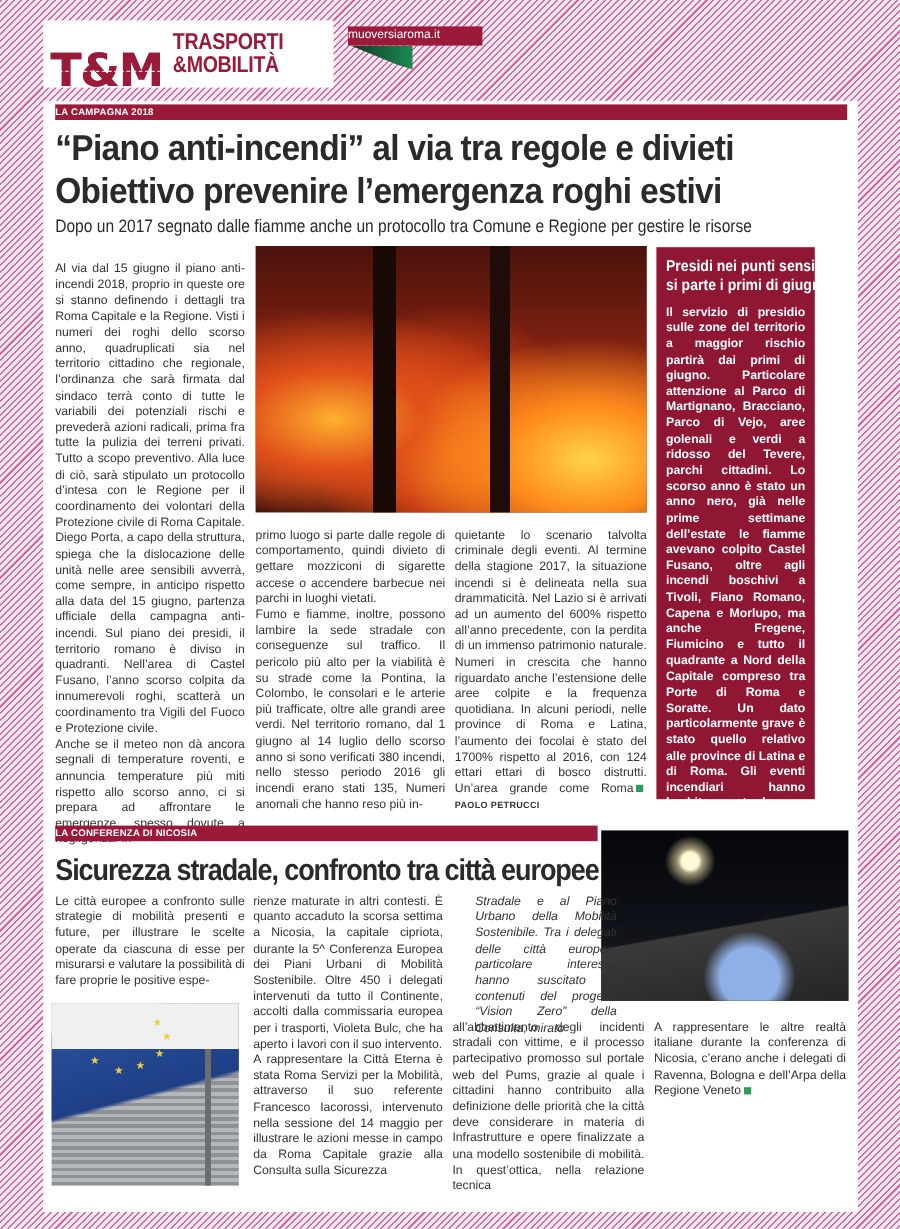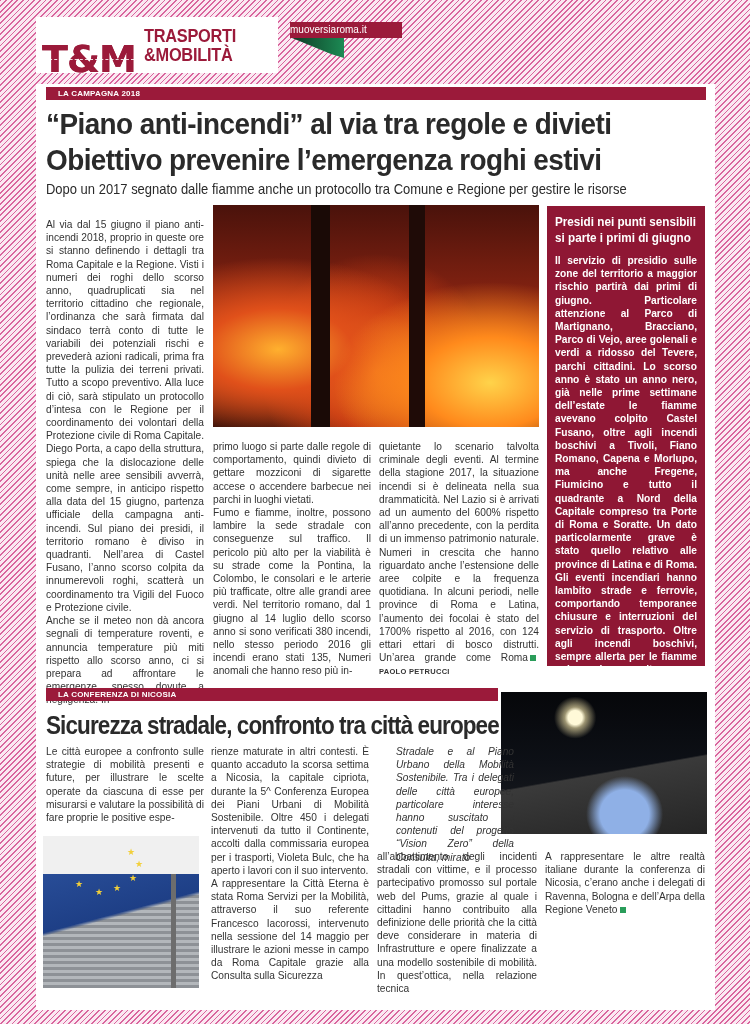--- a/index.html
+++ b/index.html
@@ -39,21 +39,21 @@
   .site-ribbon {
     position: absolute; left: 292px; top: 38px; width: 52px; height: 20px;
     background: linear-gradient(90deg, #0f3a24, #1c8a54);
     clip-path: polygon(0 0, 100% 0, 100% 100%, 75% 80%);
   }
   .panel {
     position: absolute; left: 36px; top: 84px; width: 679px; height: 926px; background: #fff;
   }
   .section-bar {
     position: absolute; left: 10px; width: 660px; height: 13px; background: #9b1a3a;
-    color: #fff; font-weight: bold; font-size: 8px; line-height: 13px; padding-left: 12px;
+    color: #fff; font-weight: bold; font-size: 8px; line-height: 13px; 
     letter-spacing: 0.2px;
   }
   .headline {
     position: absolute; left: 10px; top: 22px; width: 664px;
     font-family: "Liberation Sans", sans-serif; font-weight: bold; font-size: 30px;
     line-height: 36px; color: #2a2a2a; letter-spacing: -0.6px;
     transform: scaleX(0.93); transform-origin: left top; white-space: nowrap;
   }
   .deck {
     position: absolute; left: 10px; top: 96px; width: 700px;
@@ -69,21 +69,21 @@
   .photo-fire {
     position: absolute; left: 177px; top: 121px; width: 326px; height: 222px;
     background:
       linear-gradient(90deg, transparent 0 30%, #1a0a06 30% 36%, transparent 36% 60%, #1f0b07 60% 65%, transparent 65%),
       radial-gradient(ellipse at 85% 80%, #ffd34a 0%, #ff8a1c 18%, transparent 40%),
       radial-gradient(ellipse at 20% 65%, #ffb02e 0%, #e0501a 20%, transparent 45%),
       radial-gradient(ellipse at 50% 75%, #ff9a24 0%, #c23a12 25%, transparent 50%),
       linear-gradient(180deg, #4a120b 0%, #8a2412 45%, #b8401a 70%, #2a0c08 100%);
   }
   .sidebar-box {
-    position: absolute; left: 511px; top: 122px; width: 158px; height: 460px;
+    position: absolute; left: 511px; top: 122px; width: 132px; height: 460px;
     background: #8f1734; color: #fff; padding: 8px 8px;
   }
   .sidebar-box .sb-title {
     font-size: 13px; line-height: 16px; font-weight: bold; margin-bottom: 8px;
     transform: scaleX(0.9); transform-origin: left top; width: 160px;
   }
   .sidebar-box .sb-body {
     font-size: 10.2px; line-height: 13.2px; font-weight: bold; text-align: justify;
   }
   .sidebar-box em { font-style: italic; }

